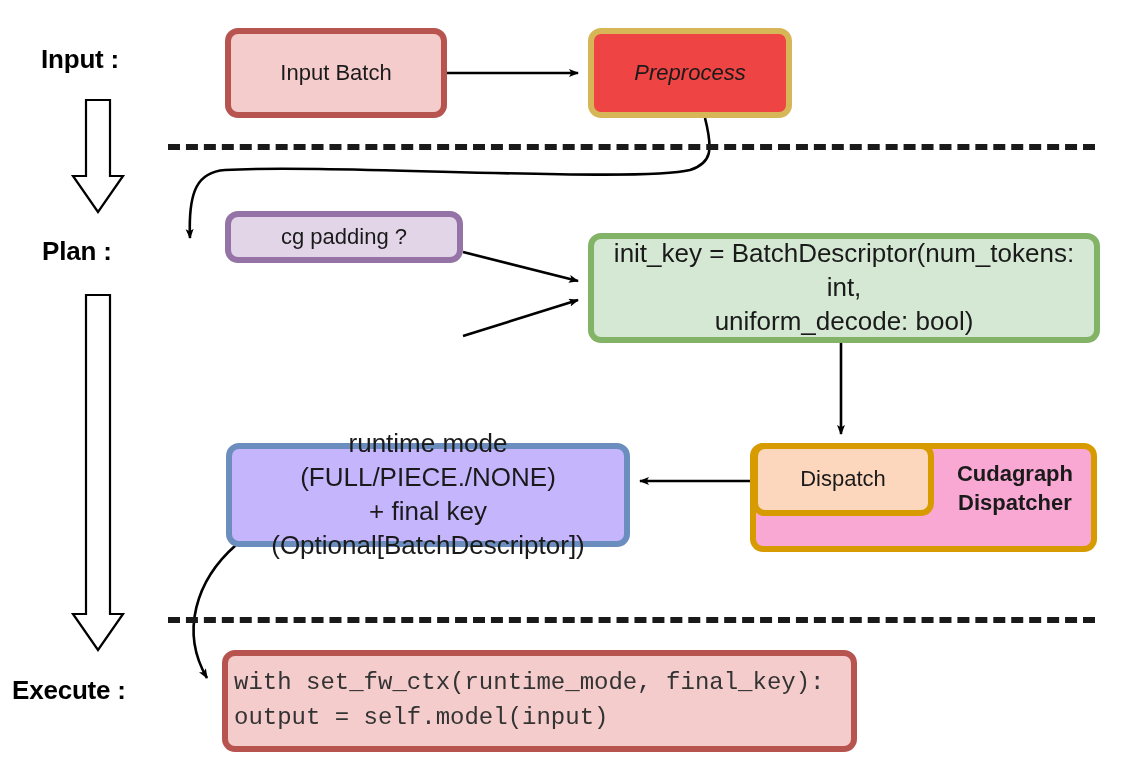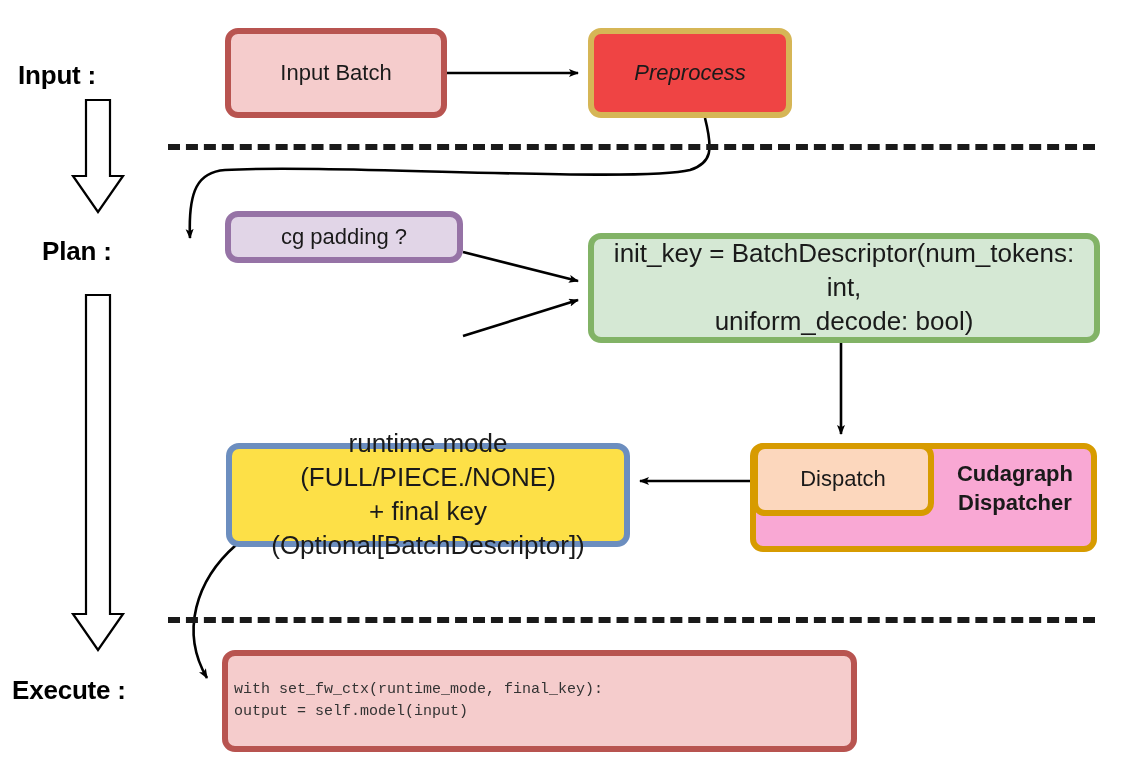--- a/index.html
+++ b/index.html
@@ -42,21 +42,21 @@
     text-align: center;
     font-family: "Liberation Sans", sans-serif;
     font-size: 22px;
     color: #1a1a1a;
     line-height: 1.30;
     padding: 4px 10px;
     white-space: pre-line;
   }
   .node.code {
     font-family: "Liberation Mono", monospace;
-    font-size: 15px;
+    font-size: 24px;
     line-height: 1.45;
     justify-content: flex-start;
     text-align: left;
     padding-left: 6px;
     letter-spacing: 0px;
   }
   .node.big-node { font-size: 26px; }
   .dispatcher-outer {
     align-items: flex-start;
     justify-content: flex-end;
@@ -115,38 +115,38 @@
     </g>
 
     <g>
       <path d="M236,545 C196,580 180,632 207,678" fill="none" stroke="#000000" stroke-width="2.6" marker-end="url(#ah)"></path>
     </g>
   </svg>
 
   <div class="dashed-sep" style="left:168px; top:144px; width:927px;"></div>
   <div class="dashed-sep" style="left:168px; top:617px; width:927px;"></div>
 
-  <div class="stage-label" style="left:18px; top:44px;margin-top:16px;">Input :</div>
+  <div class="stage-label" style="left:41px; top:44px;">Input :</div>
   <div class="stage-label" style="left:42px; top:236px;">Plan :</div>
   <div class="stage-label" style="left:12px; top:675px;">Execute :</div>
 
   <div class="node" style="left:225px; top:28px; width:222px; height:90px; background:#f5cccc; border-color:#b85450;">Input Batch</div>
 
   <div class="node" style="left:588px; top:28px; width:204px; height:90px; background:#ef4444; border-color:#d6b656;font-style:italic;">Preprocess</div>
 
   <div class="node" style="left:225px; top:211px; width:238px; height:52px; background:#e1d5e7; border-color:#9673a6;">cg padding ?</div>
 
 
   <div class="node big-node" style="left:588px; top:233px; width:512px; height:110px; background:#d5e8d4; border-color:#82b366;">init_key = BatchDescriptor(num_tokens: int,
 uniform_decode: bool)</div>
 
   <div class="node dispatcher-outer" style="left:750px; top:443px; width:347px; height:109px; background:#f9a8d4; border-color:#d79b00;font-weight:bold;">Cudagraph
 Dispatcher</div>
 
   <div class="node" style="left:752px; top:443px; width:182px; height:73px; background:#fcd7bd; border-color:#d79b00;">Dispatch</div>
 
-  <div class="node big-node" style="left:226px; top:443px; width:404px; height:104px; background:#fde047; border-color:#6c8ebf;">runtime mode (FULL/PIECE./NONE)
+  <div class="node big-node" style="left:226px; top:443px; width:404px; height:104px; background:#c4b5fd; border-color:#6c8ebf;">runtime mode (FULL/PIECE./NONE)
 + final key (Optional[BatchDescriptor])</div>
 
   <div class="node code" style="left:222px; top:650px; width:635px; height:102px; background:#f5cccc; border-color:#b85450; color:#333333;">with set_fw_ctx(runtime_mode, final_key):
     output = self.model(input)</div>
 
 </div>
 
 </body></html>

